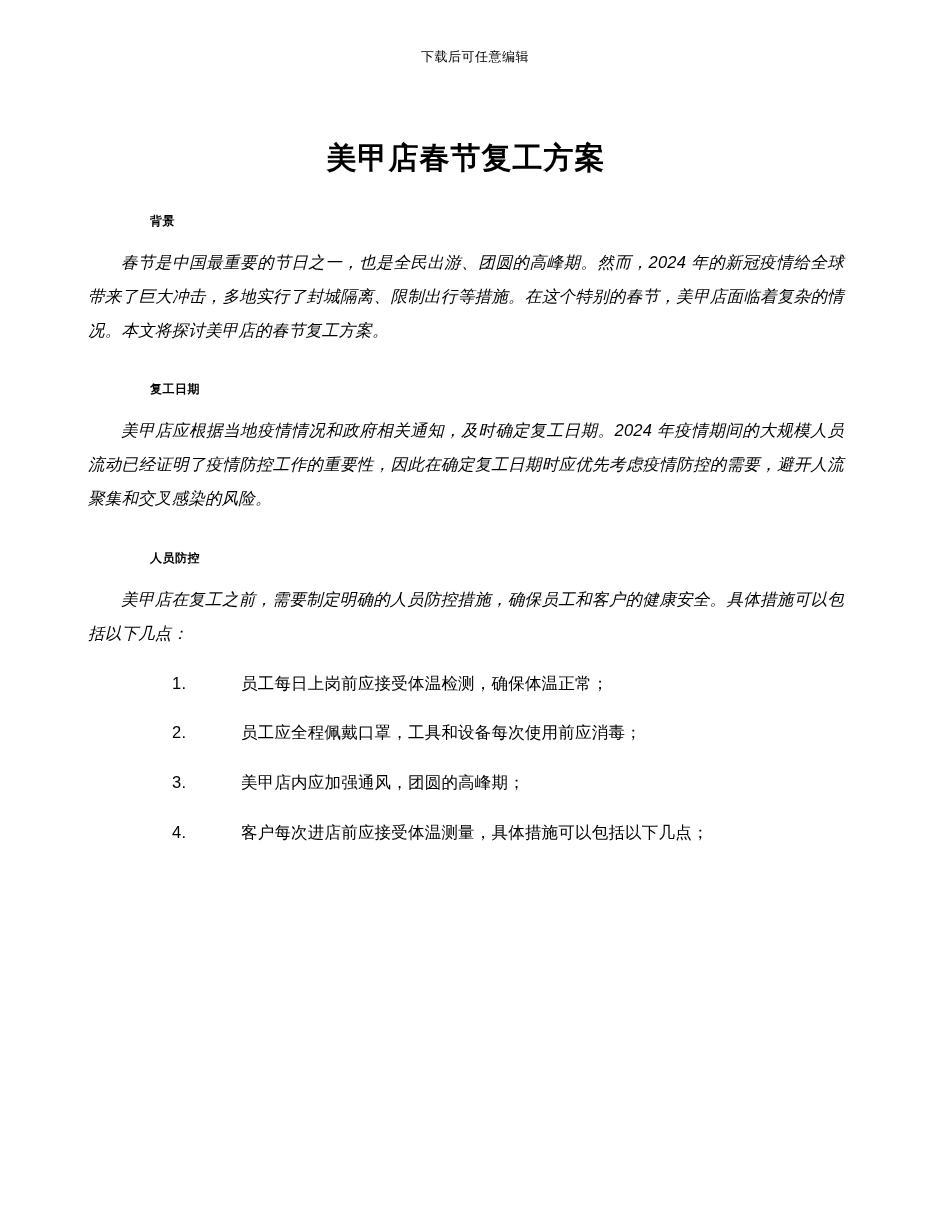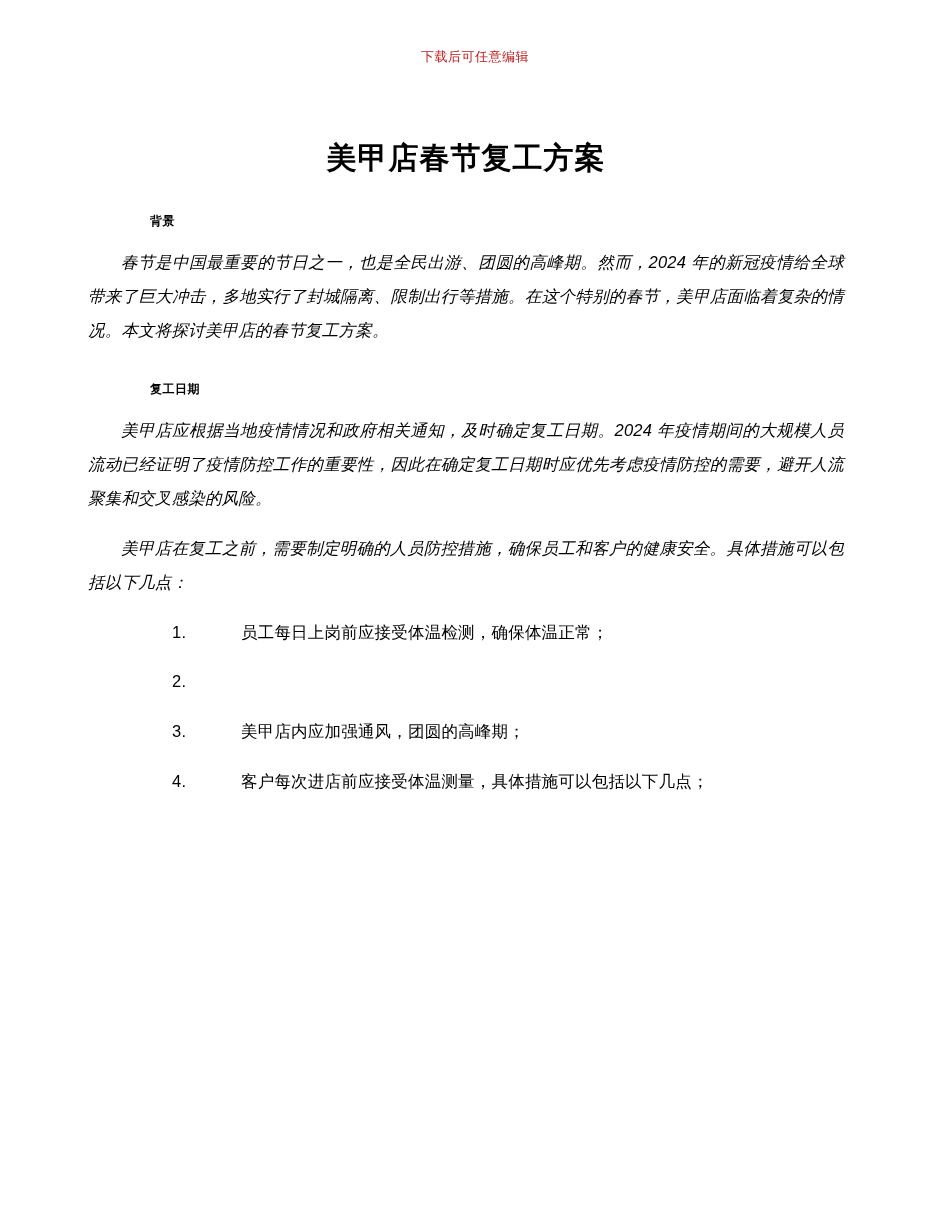--- a/index.html
+++ b/index.html
@@ -18,21 +18,21 @@
   .page {
     width: 950px;
     height: 1230px;
     box-sizing: border-box;
     padding: 0;
     position: relative;
   }
   .header-note {
     text-align: center;
     font-size: 13px;
-    color: #b91c1c;
+    color: #000000;
     margin-top: 48px;
     letter-spacing: 0.5px;
   }
   .content {
     padding: 0 106px 0 88px;
   }
   .doc-title {
     text-align: center;
     font-size: 30px;
     font-weight: bold;
@@ -90,29 +90,31 @@
   <div class="content">
 
     <h1 class="doc-title">美甲店春节复工方案</h1>
 
     <h2 class="section-heading">背景</h2>
     <p class="para">春节是中国最重要的节日之一，也是全民出游、团圆的高峰期。然而，2024 年的新冠疫情给全球带来了巨大冲击，多地实行了封城隔离、限制出行等措施。在这个特别的春节，美甲店面临着复杂的情况。本文将探讨美甲店的春节复工方案。</p>
 
     <h2 class="section-heading">复工日期</h2>
     <p class="para">美甲店应根据当地疫情情况和政府相关通知，及时确定复工日期。2024 年疫情期间的大规模人员流动已经证明了疫情防控工作的重要性，因此在确定复工日期时应优先考虑疫情防控的需要，避开人流聚集和交叉感染的风险。</p>
 
+    <h2 class="section-heading">人员防控</h2>
     <p class="para">美甲店在复工之前，需要制定明确的人员防控措施，确保员工和客户的健康安全。具体措施可以包括以下几点：</p>
 
     <ol class="list">
       <li class="list-item">
         <span class="list-num">1.</span>
         <span class="list-text">员工每日上岗前应接受体温检测，确保体温正常；</span>
       </li>
       <li class="list-item">
         <span class="list-num">2.</span>
+        <span class="list-text">员工应全程佩戴口罩，工具和设备每次使用前应消毒；</span>
       </li>
       <li class="list-item">
         <span class="list-num">3.</span>
         <span class="list-text">美甲店内应加强通风，团圆的高峰期；</span>
       </li>
       <li class="list-item">
         <span class="list-num">4.</span>
         <span class="list-text">客户每次进店前应接受体温测量，具体措施可以包括以下几点；</span>
       </li>
     </ol>

